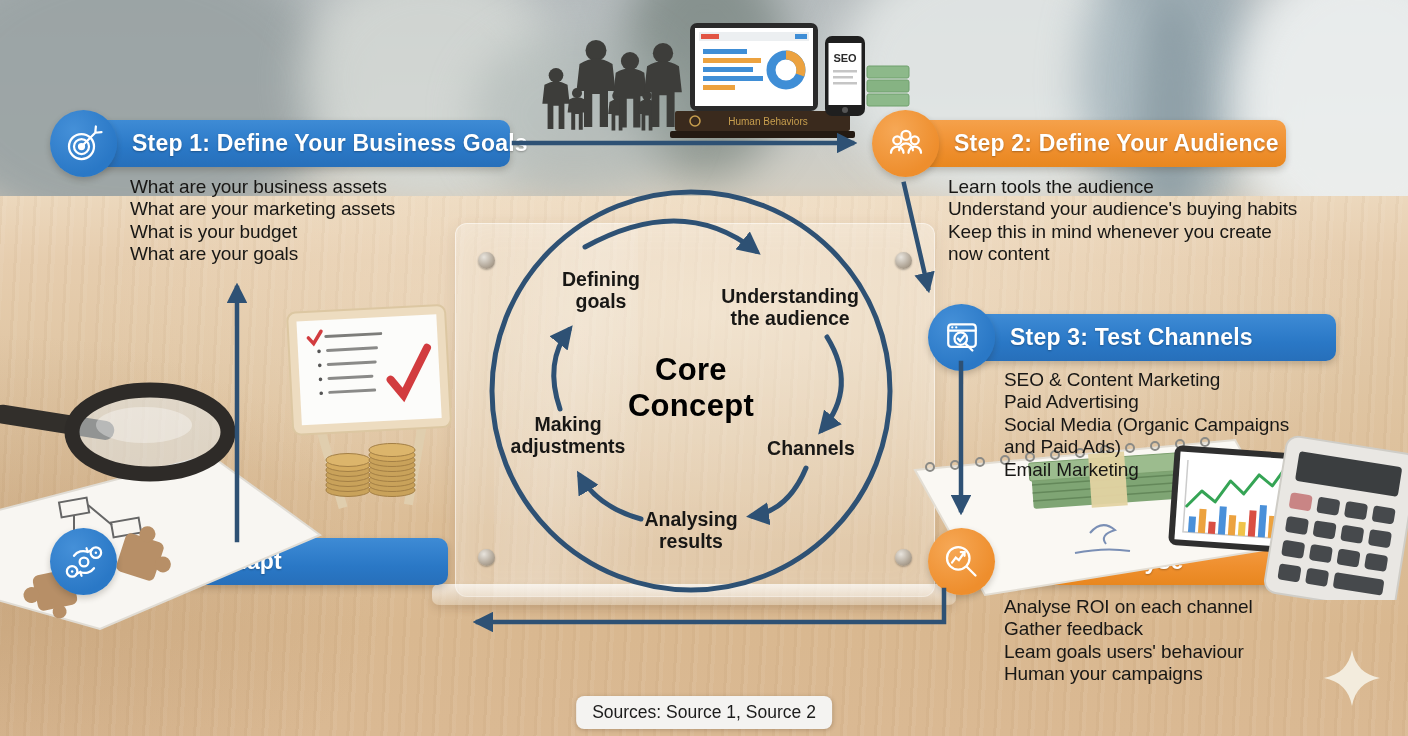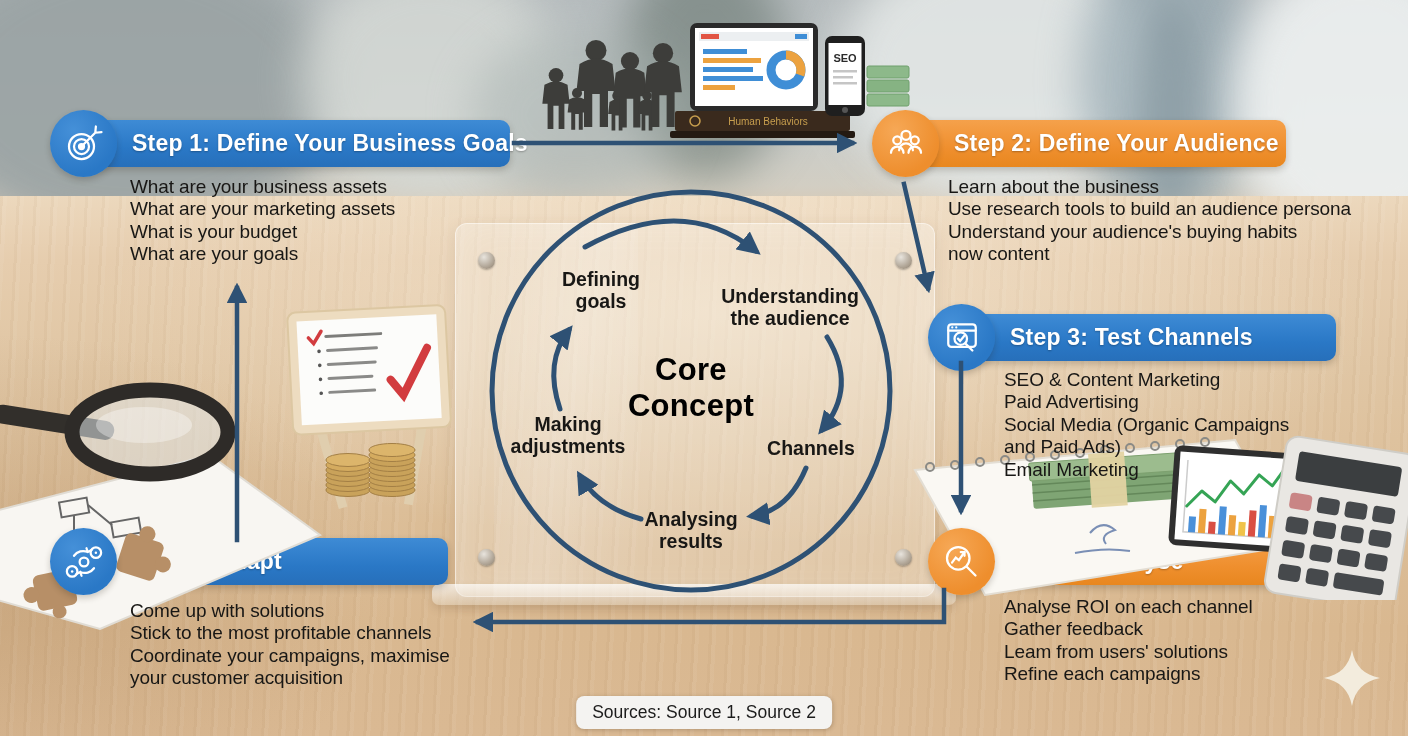--- a/index.html
+++ b/index.html
@@ -396,43 +396,37 @@
     </div>
   </div>
 
   <div class="step-list" id="list1">
     <div>What are your business assets</div>
     <div>What are your marketing assets</div>
     <div>What is your budget</div>
     <div>What are your goals</div>
   </div>
   <div class="step-list" id="list2">
-    <div>Learn about the business</div>
-    <div>Use research tools to build an audience persona</div>
+    <div>Learn tools the audience</div>
     <div>Understand your audience's buying habits</div>
+    <div>Keep this in mind whenever you create</div>
     <div>now content</div>
   </div>
   <div class="step-list" id="list3">
     <div>SEO &amp; Content Marketing</div>
     <div>Paid Advertising</div>
     <div>Social Media (Organic Campaigns</div>
     <div>and Paid Ads)</div>
     <div>Email Marketing</div>
   </div>
   <div class="step-list" id="list4">
     <div>Analyse ROI on each channel</div>
     <div>Gather feedback</div>
-    <div>Leam from users' solutions</div>
-    <div>Refine each campaigns</div>
-  </div>
-  <div class="step-list" id="list5">
-    <div>Come up with solutions</div>
-    <div>Stick to the most profitable channels</div>
-    <div>Coordinate your campaigns, maximise</div>
-    <div>your customer acquisition</div>
+    <div>Leam goals users' behaviour</div>
+    <div>Human your campaigns</div>
   </div>
 
   <div class="sources-chip">Sources: Source 1, Source 2</div>
 
   <svg class="sparkle" width="60" height="60" viewBox="0 0 60 60">
     <path d="M30,2 C33,18 42,27 58,30 C42,33 33,42 30,58 C27,42 18,33 2,30 C18,27 27,18 30,2 Z" fill="#f3ecdd"></path>
   </svg>
 
 </div>
 

